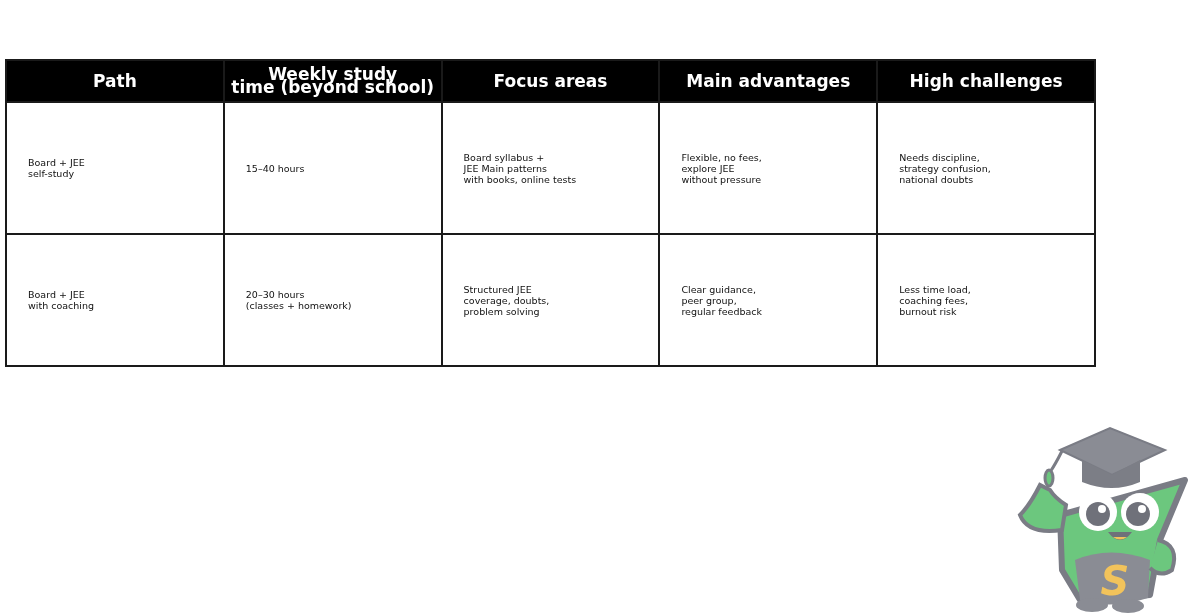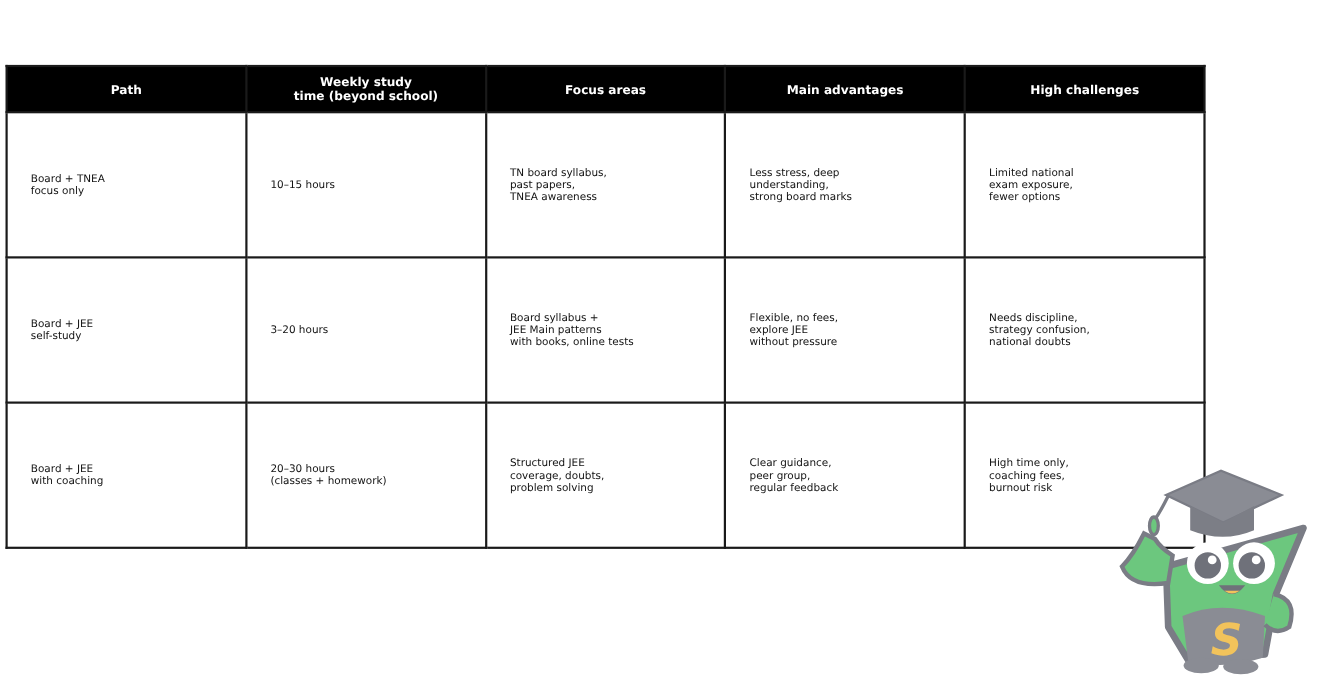--- a/index.html
+++ b/index.html
@@ -1,55 +1,41 @@
 <!DOCTYPE html>
 <html><head>
 <meta charset="utf-8">
 <style>
   html, body { margin:0; padding:0; background:#ffffff; }
   body { width:1200px; height:616px; position:relative; overflow:hidden; font-family:"DejaVu Sans", sans-serif; }
   .tbl { position:absolute; left:5px; top:59px; width:1091px; border-collapse:collapse; table-layout:fixed; }
   .tbl th, .tbl td { border:2px solid #1a1a1a; }
-  .tbl th { background:#000; color:#fff; font-weight:bold; font-size:11px; height:40px; text-align:center; line-height:13px; padding:0; white-space:pre-line; }
+  .tbl th { background:#000; color:#fff; font-weight:bold; font-size:17px; height:40px; text-align:center; line-height:13px; padding:0; white-space:pre-line; }
   .tbl td { height:130px; font-size:9.5px; line-height:11px; color:#111; padding:0 0 0 21px; vertical-align:middle; white-space:pre-line; }
   .mascot { position:absolute; left:1000px; top:420px; width:200px; height:196px; }
 </style>
 </head>
 <body>
 
 <table class="tbl">
   <thead>
     <tr>
       <th>Path</th>
       <th>Weekly study
 time (beyond school)</th>
       <th>Focus areas</th>
       <th>Main advantages</th>
       <th>High challenges</th>
     </tr>
   </thead>
   <tbody>
     <tr>
-      <td>Board + TNEA
-focus only</td>
-      <td>10–15 hours</td>
-      <td>TN board syllabus,
-past papers,
-TNEA awareness</td>
-      <td>Less stress, deep
-understanding,
-strong board marks</td>
-      <td>Limited national
-exam exposure,
-fewer options</td>
-    </tr>
-    <tr>
       <td>Board + JEE
 self-study</td>
-      <td>3–20 hours</td>
+      <td>15–40 hours</td>
       <td>Board syllabus +
 JEE Main patterns
 with books, online tests</td>
       <td>Flexible, no fees,
 explore JEE
 without pressure</td>
       <td>Needs discipline,
 strategy confusion,
 national doubts</td>
     </tr>
@@ -57,21 +43,21 @@
       <td>Board + JEE
 with coaching</td>
       <td>20–30 hours
 (classes + homework)</td>
       <td>Structured JEE
 coverage, doubts,
 problem solving</td>
       <td>Clear guidance,
 peer group,
 regular feedback</td>
-      <td>High time only,
+      <td>Less time load,
 coaching fees,
 burnout risk</td>
     </tr>
   </tbody>
 </table>
 
 <svg class="mascot" viewBox="0 0 200 196">
 
   <path d="M60 95 L185 60 L160 120 L150 175 L80 180 L62 150 Z" fill="#6cc77e" stroke="#7a7c85" stroke-width="6" stroke-linejoin="round"></path>
 

